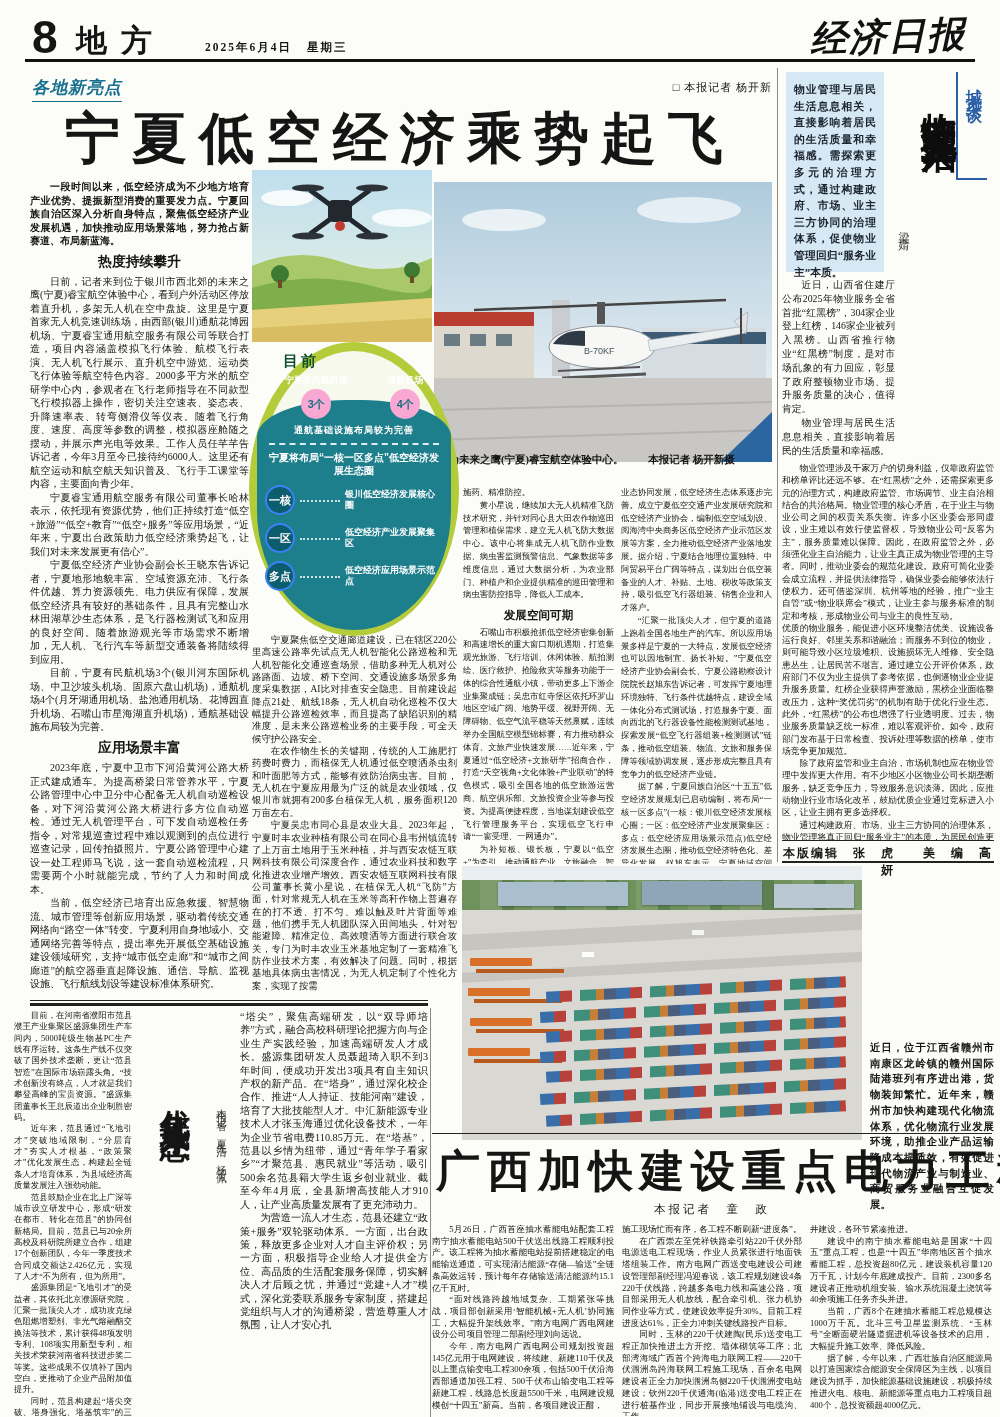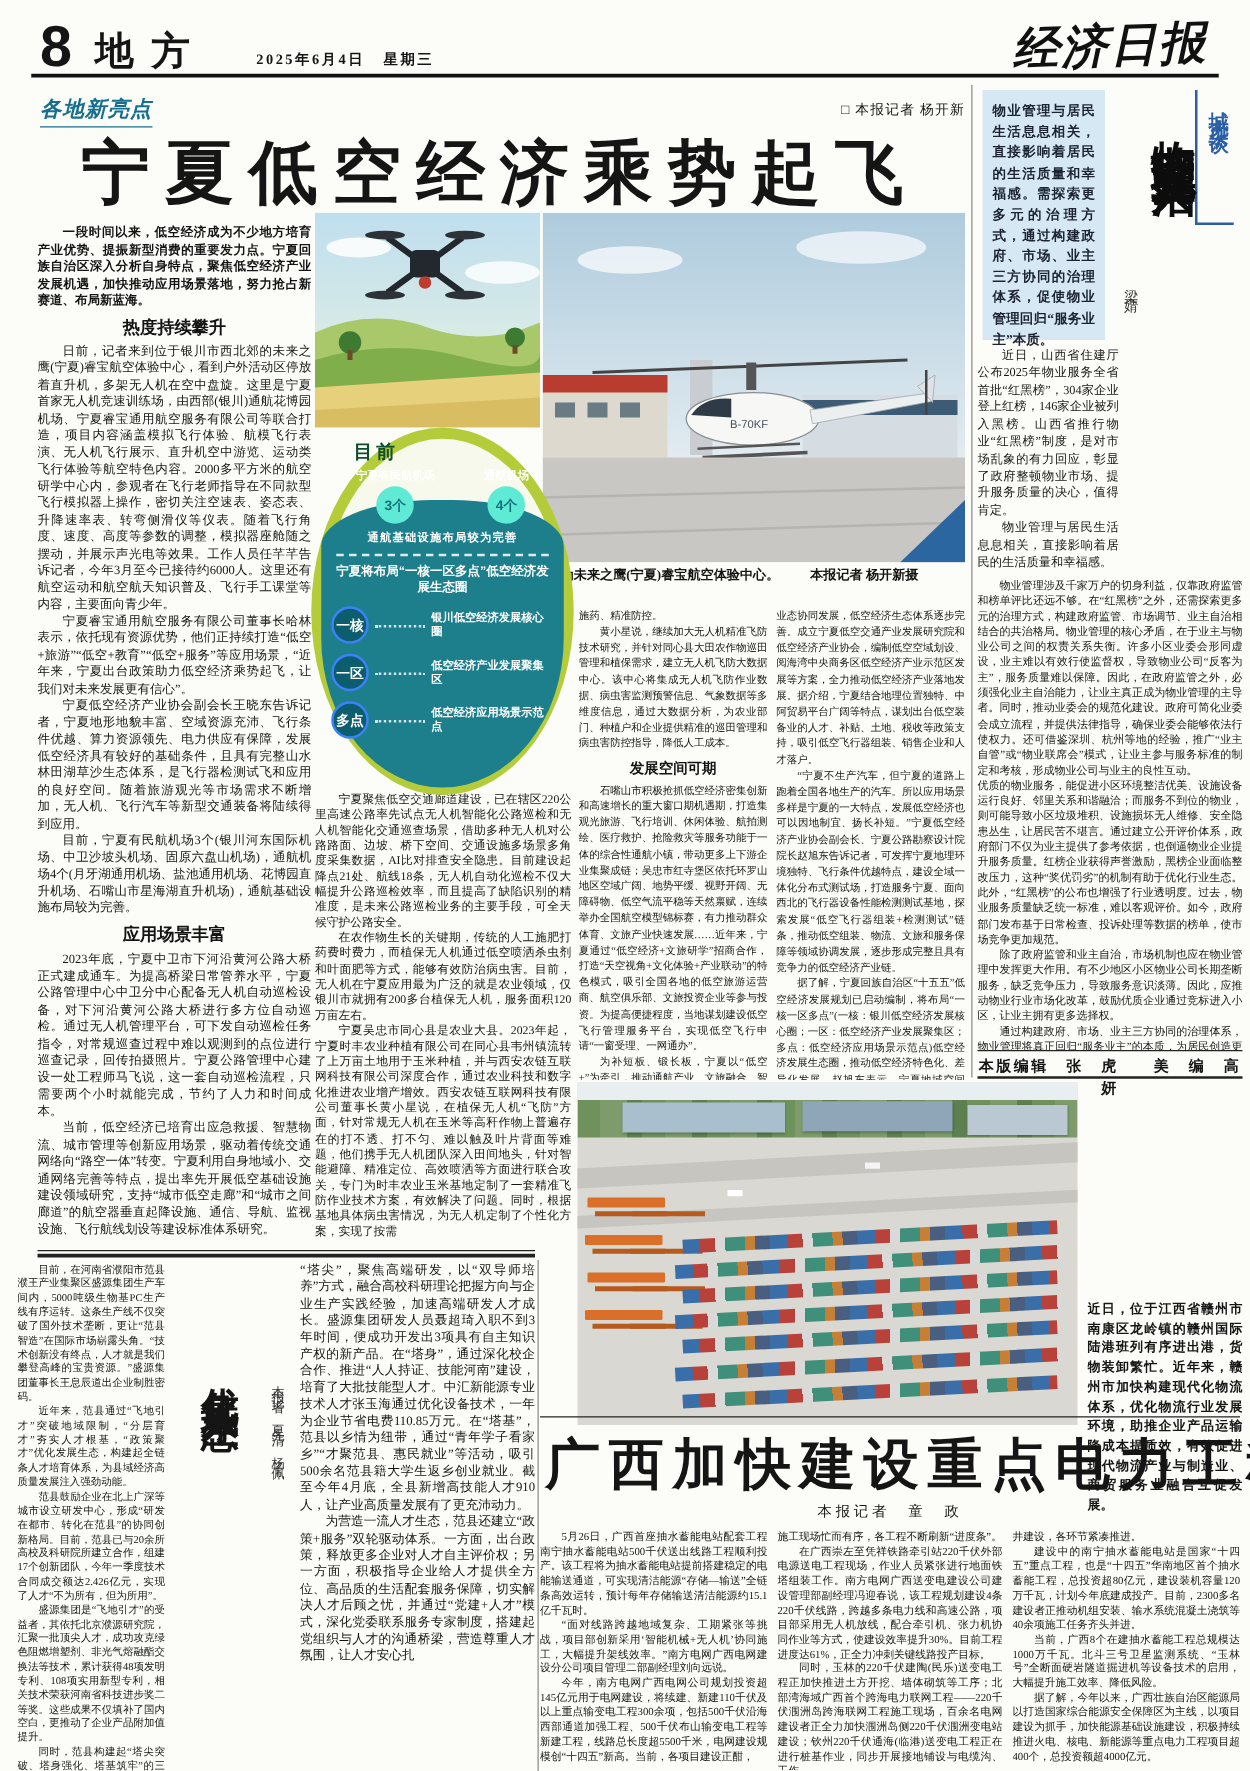--- a/index.html
+++ b/index.html
@@ -31,21 +31,21 @@
   .ig-ring{position:absolute;inset:0;border:9px solid #b5cc3a;border-radius:50%;background:#f7f9ec;}
   .ig-body{position:absolute;left:8px;right:8px;top:58px;bottom:6px;background:#1d7e8c;
            border-radius:46% 46% 50% 50% / 16% 16% 52% 52%;}
   .ig-content{position:absolute;inset:0;padding:10px 16px 0;box-sizing:border-box;
               font-family:"Liberation Sans",sans-serif;}
   .ig-now{text-align:left;color:#0d4f2a;font-weight:900;font-size:15px;letter-spacing:3px;padding-left:18px;}
   .ig-stats{display:flex;justify-content:space-around;margin-top:3px;}
   .ig-stat{text-align:center;}
   .ig-stat-label{font-size:9px;color:#fff;font-weight:bold;margin-bottom:2px;}
   .ig-stat-label.dk{color:#fff;}
-  .ig-circle{width:30px;height:30px;margin:0 auto;border-radius:50%;background:#5eead4;color:#14707e;
+  .ig-circle{width:30px;height:30px;margin:0 auto;border-radius:50%;background:#f9a8d4;color:#14707e;
              font-weight:900;font-size:11px;display:flex;align-items:center;justify-content:center;}
   .ig-note{color:#fff;font-size:9px;font-weight:bold;text-align:center;margin-top:5px;letter-spacing:1px;}
   .ig-dash{border-top:2px dashed rgba(255,255,255,.85);margin:6px 4px;}
   .ig-plan{color:#fff;font-weight:900;font-size:10px;text-align:center;line-height:13px;}
   .ig-row{display:flex;align-items:center;margin-top:8px;}
   .ig-badge{flex:0 0 30px;width:30px;height:30px;border-radius:50%;background:#0c5d6d;border:2px solid #3b82f6;
             color:#fff;font-weight:900;font-size:11px;display:flex;align-items:center;justify-content:center;box-sizing:border-box;}
   .ig-lead{flex:1;border-bottom:2px dotted rgba(255,255,255,.8);margin:0 5px;height:1px;align-self:center;}
   .ig-txt{flex:0 0 98px;color:#fff;font-size:9px;font-weight:bold;line-height:11.5px;}
   
@@ -123,21 +123,21 @@
     </div>
   <div id="col3" class="col">
       <p class="para ni">施药、精准防控。</p>
       <p class="para">黄小星说，继续加大无人机精准飞防技术研究，并针对同心县大田农作物巡田管理和植保需求，建立无人机飞防大数据中心。该中心将集成无人机飞防作业数据、病虫害监测预警信息、气象数据等多维度信息，通过大数据分析，为农业部门、种植户和企业提供精准的巡田管理和病虫害防控指导，降低人工成本。</p>
       <div class="subhead">发展空间可期</div>
       <p class="para">石嘴山市积极抢抓低空经济密集创新和高速增长的重大窗口期机遇期，打造集观光旅游、飞行培训、休闲体验、航拍测绘、医疗救护、抢险救灾等服务功能于一体的综合性通航小镇，带动更多上下游企业集聚成链；吴忠市红寺堡区依托环罗山地区空域广阔、地势平缓、视野开阔、无障碍物、低空气流平稳等天然禀赋，连续举办全国航空模型锦标赛，有力推动群众体育、文旅产业快速发展……近年来，宁夏通过“低空经济+文旅研学”招商合作，打造“天空视角+文化体验+产业联动”的特色模式，吸引全国各地的低空旅游运营商、航空俱乐部、文旅投资企业等参与投资。为提高便捷程度，当地谋划建设低空飞行管理服务平台，实现低空飞行申请“一窗受理、一网通办”。</p>
       <p class="para">为补短板、锻长板，宁夏以“低空+”为牵引，推动通航产业、文旅融合、智慧物流等多元</p>
     </div>
   <div id="col4" class="col">
       <p class="para ni">业态协同发展，低空经济生态体系逐步完善。成立宁夏低空交通产业发展研究院和低空经济产业协会，编制低空空域划设、阅海湾中央商务区低空经济产业示范区发展等方案，全力推动低空经济产业落地发展。据介绍，宁夏结合地理位置独特、中阿贸易平台广阔等特点，谋划出台低空装备业的人才、补贴、土地、税收等政策支持，吸引低空飞行器组装、销售企业和人才落户。</p>
-      <p class="para">“宁夏不生产汽车，但宁夏的道路上跑着全国各地生产的汽车。所以应用场景多样是宁夏的一大特点，发展低空经济也可以因地制宜、扬长补短。”宁夏低空经济产业协会副会长、宁夏公路勘察设计院院长赵旭东告诉记者，可发挥宁夏地理环境独特、飞行条件优越特点，建设全域一体化分布式测试场，打造服务宁夏、面向西北的飞行器设备性能检测测试基地，探索发展“低空飞行器组装+检测测试”链条，推动低空组装、物流、文旅和服务保障等领域协调发展，逐步形成完整且具有竞争力的低空经济产业链。</p>
+      <p class="para">“汇聚一批顶尖人才，但宁夏的道路上跑着全国各地生产的汽车。所以应用场景多样是宁夏的一大特点，发展低空经济也可以因地制宜、扬长补短。”宁夏低空经济产业协会副会长、宁夏公路勘察设计院院长赵旭东告诉记者，可发挥宁夏地理环境独特、飞行条件优越特点，建设全域一体化分布式测试场，打造服务宁夏、面向西北的飞行器设备性能检测测试基地，探索发展“低空飞行器组装+检测测试”链条，推动低空组装、物流、文旅和服务保障等领域协调发展，逐步形成完整且具有竞争力的低空经济产业链。</p>
       <p class="para">据了解，宁夏回族自治区“十五五”低空经济发展规划已启动编制，将布局“一核一区多点”(一核：银川低空经济发展核心圈；一区：低空经济产业发展聚集区；多点：低空经济应用场景示范点)低空经济发展生态圈，推动低空经济特色化、差异化发展。赵旭东表示，宁夏地域空间小，便于先行先试，建议积极争取国家空域改革试点省份，突出特色布局产业链，打造成西北低空经济发展先行先试示范区。</p>
     </div>
 
   <div class="abs" style="left:252px;top:170px;width:180px;height:172px;overflow:hidden;">
     <svg width="180" height="172">
       <defs>
         <linearGradient id="skg2" x1="0" y1="0" x2="0" y2="1">
           <stop offset="0" stop-color="#bfdeee"></stop>
             <stop offset="1" stop-color="#eaf4e0"></stop>
         </linearGradient>
@@ -156,21 +156,21 @@
       <path d="M58,20 L118,64 M58,64 L118,20" stroke="#23282e" stroke-width="5"></path>
       <rect x="76" y="30" width="24" height="22" rx="5" fill="#23282e"></rect>
       <ellipse cx="56" cy="18" rx="16" ry="3.5" fill="#2c3238"></ellipse>
       <ellipse cx="120" cy="18" rx="16" ry="3.5" fill="#2c3238"></ellipse>
       <ellipse cx="56" cy="66" rx="16" ry="3.5" fill="#2c3238"></ellipse>
       <ellipse cx="120" cy="66" rx="16" ry="3.5" fill="#2c3238"></ellipse>
       <circle cx="88" cy="56" r="5" fill="#c03a2e"></circle>
     </svg>
   </div>
 
-  <div class="abs" style="left:434px;top:170px;width:338px;height:280px;overflow:hidden;text-decoration:underline;">
+  <div class="abs" style="left:434px;top:182px;width:338px;height:280px;overflow:hidden;text-decoration:underline;">
     <svg width="338" height="280">
       <defs>
         <linearGradient id="skg1" x1="0" y1="0" x2="0" y2="1">
           <stop offset="0" stop-color="#aecbdd"></stop>
             <stop offset="1" stop-color="#e3ecf1"></stop>
         </linearGradient>
       </defs>
       <rect width="338" height="200" fill="url(#skg1)"></rect>
       <ellipse cx="70" cy="38" rx="42" ry="11" fill="#fff" opacity=".7"></ellipse>
       <ellipse cx="255" cy="28" rx="52" ry="13" fill="#fff" opacity=".65"></ellipse>

